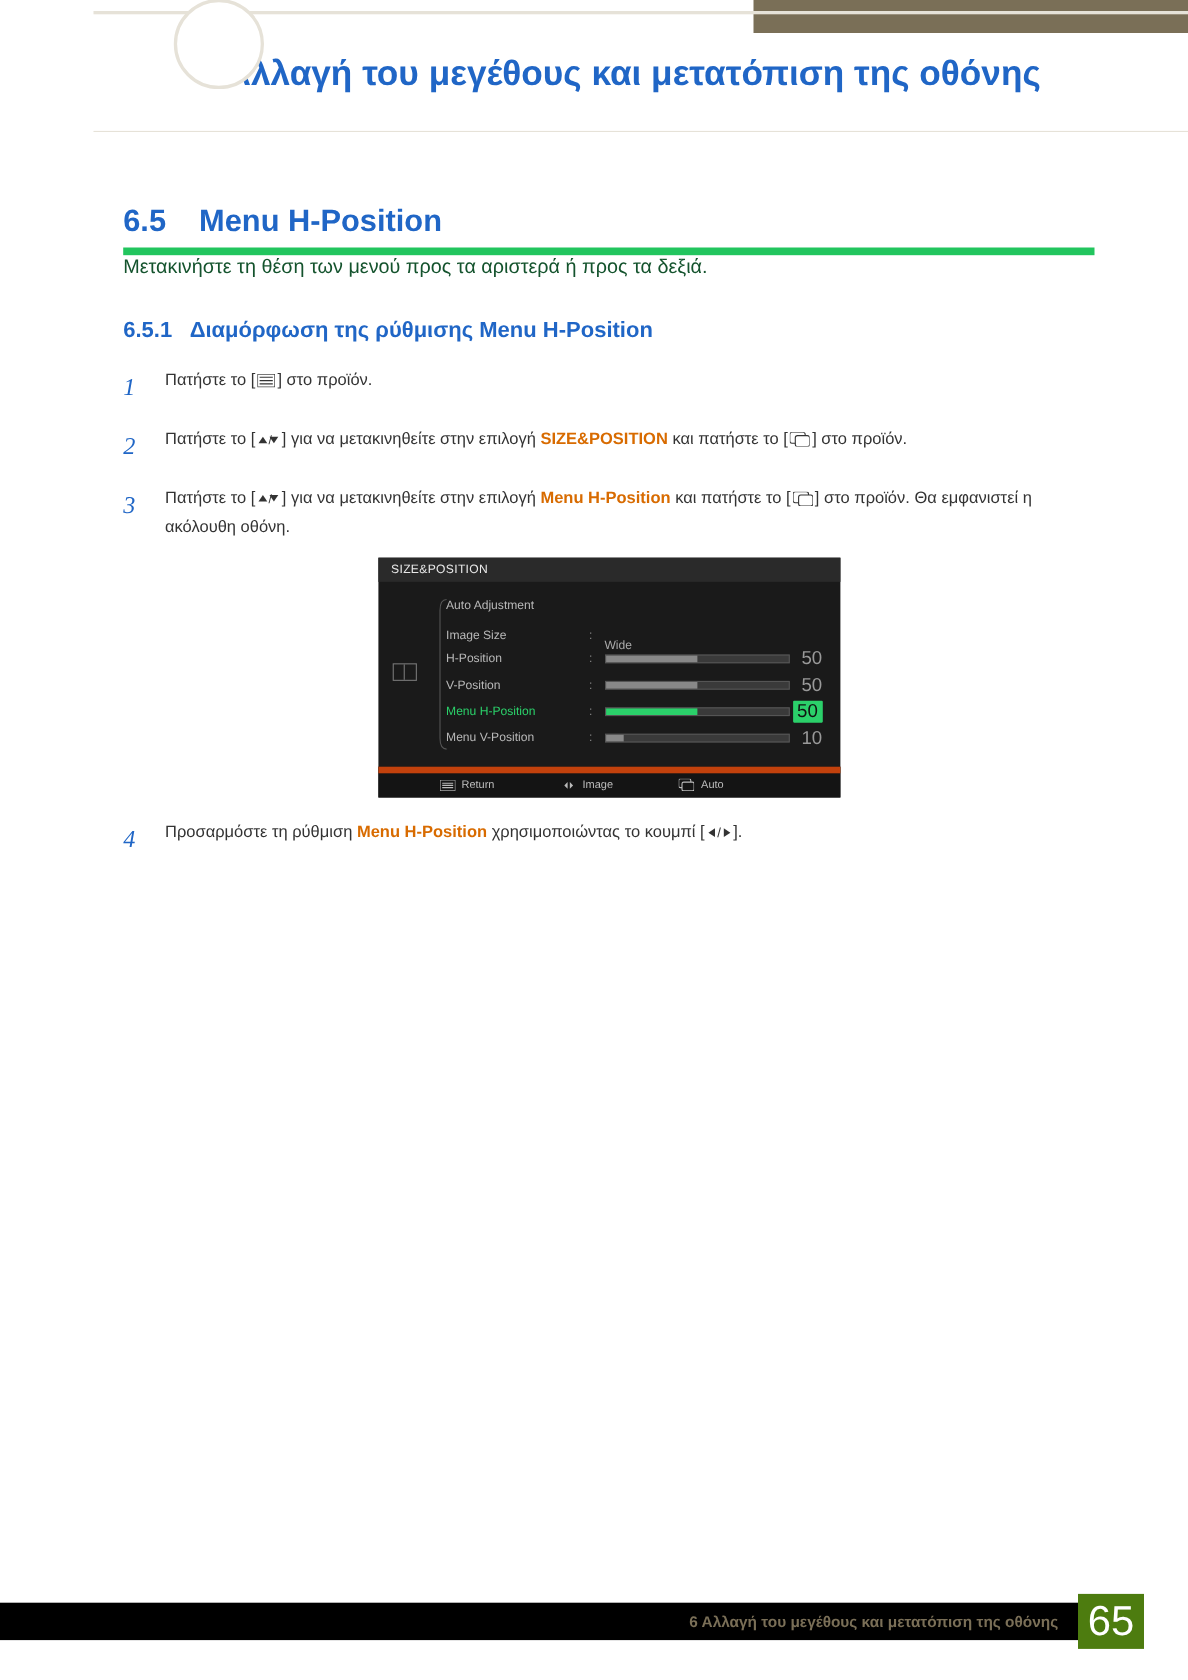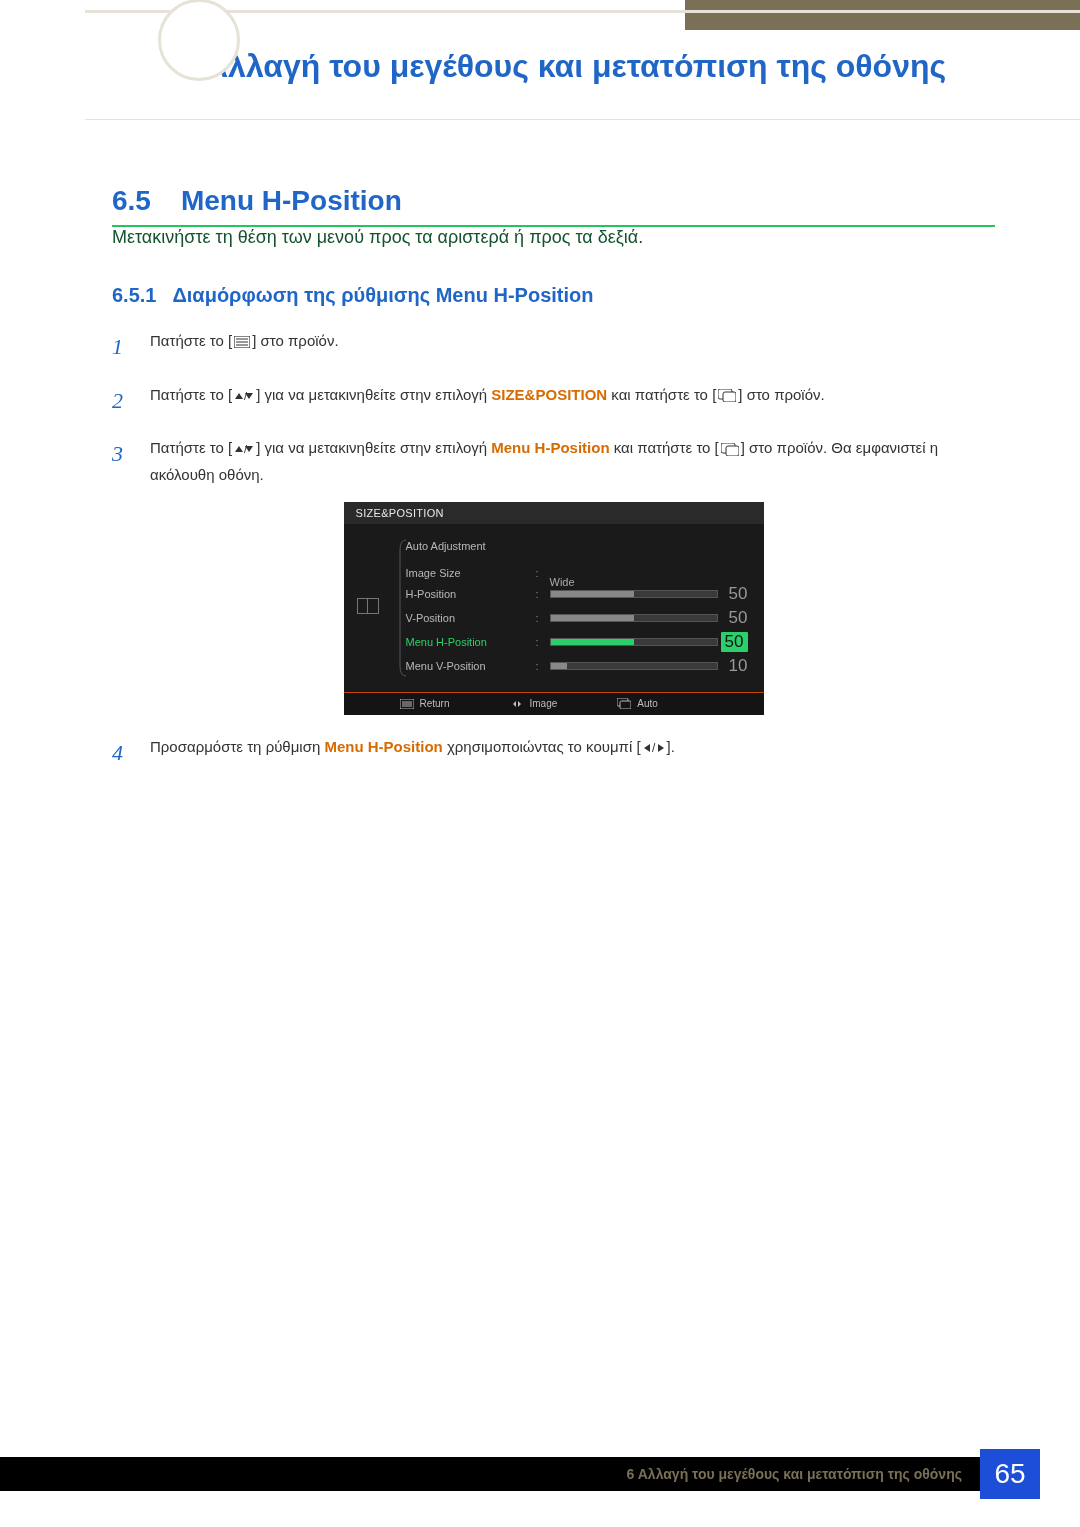--- a/index.html
+++ b/index.html
@@ -41,21 +41,21 @@
     line-height: 1.25;
     max-width: 760px;
   }
 
   .content { position: absolute; top: 185px; left: 112px; right: 85px; }
 
   .section-head {
     display: flex; gap: 30px;
     font-size: 28px; font-weight: bold;
     color: #2066c6;
-    border-bottom: 2px solid #22c55e;
+    border-bottom: 7px solid #22c55e;
     padding-bottom: 8px;
   }
   .intro {
     font-size: 18px;
     color: #14532d;
   }
   .subhead {
     margin-top: 36px;
     font-size: 20px;
     font-weight: bold;
@@ -122,21 +122,21 @@
     border: 1px solid #555;
     position: relative;
   }
   .osd-bar-fill { height:100%; background:#888; }
   .osd-bar-fill.green { background:#2bd06a; }
   .osd-val { text-align: right; font-size: 17px; color: #999; }
   .osd-val.sel { background:#2bd06a; color:#111; padding:0 4px; border-radius:1px; display:inline-block; margin-left:auto; }
   .osd-footer {
     display:flex; gap:60px;
     padding: 5px 26px 6px 56px;
-    border-top: 1px solid #c2410c;
+    border-top: 6px solid #c2410c;
     font-size: 10px; color:#bdbdbd;
     background:#141414;
   }
   .osd-footer span { display:inline-flex; align-items:center; gap:6px; }
   .osd-bracket {
     position:absolute;
     margin-left:-8px; margin-top:4px;
     width:10px; height:140px;
   }
 
@@ -150,23 +150,23 @@
   .footer-bar {
     flex: 1; height: 34px;
     background: #000000;
     display:flex; align-items:center; justify-content:flex-end;
     padding-right: 18px;
     color: #7a6f57;
     font-size: 14px; font-weight: bold;
   }
   .footer-page {
     width: 60px; height: 50px;
-    background: #1d4ed8;
+    background: #4d7c0f;
     color: #fff;
-    font-size: 28px;
+    font-size: 38px;
     display:flex; align-items:center; justify-content:center;
   }
 </style>
 </head>
 <body>
 
 <div class="header-bar"></div>
 <div class="header-ribbon">
   <div class="header-circle"></div>
   <div class="header-title">Αλλαγή του μεγέθους και μετατόπιση της οθόνης</div>

